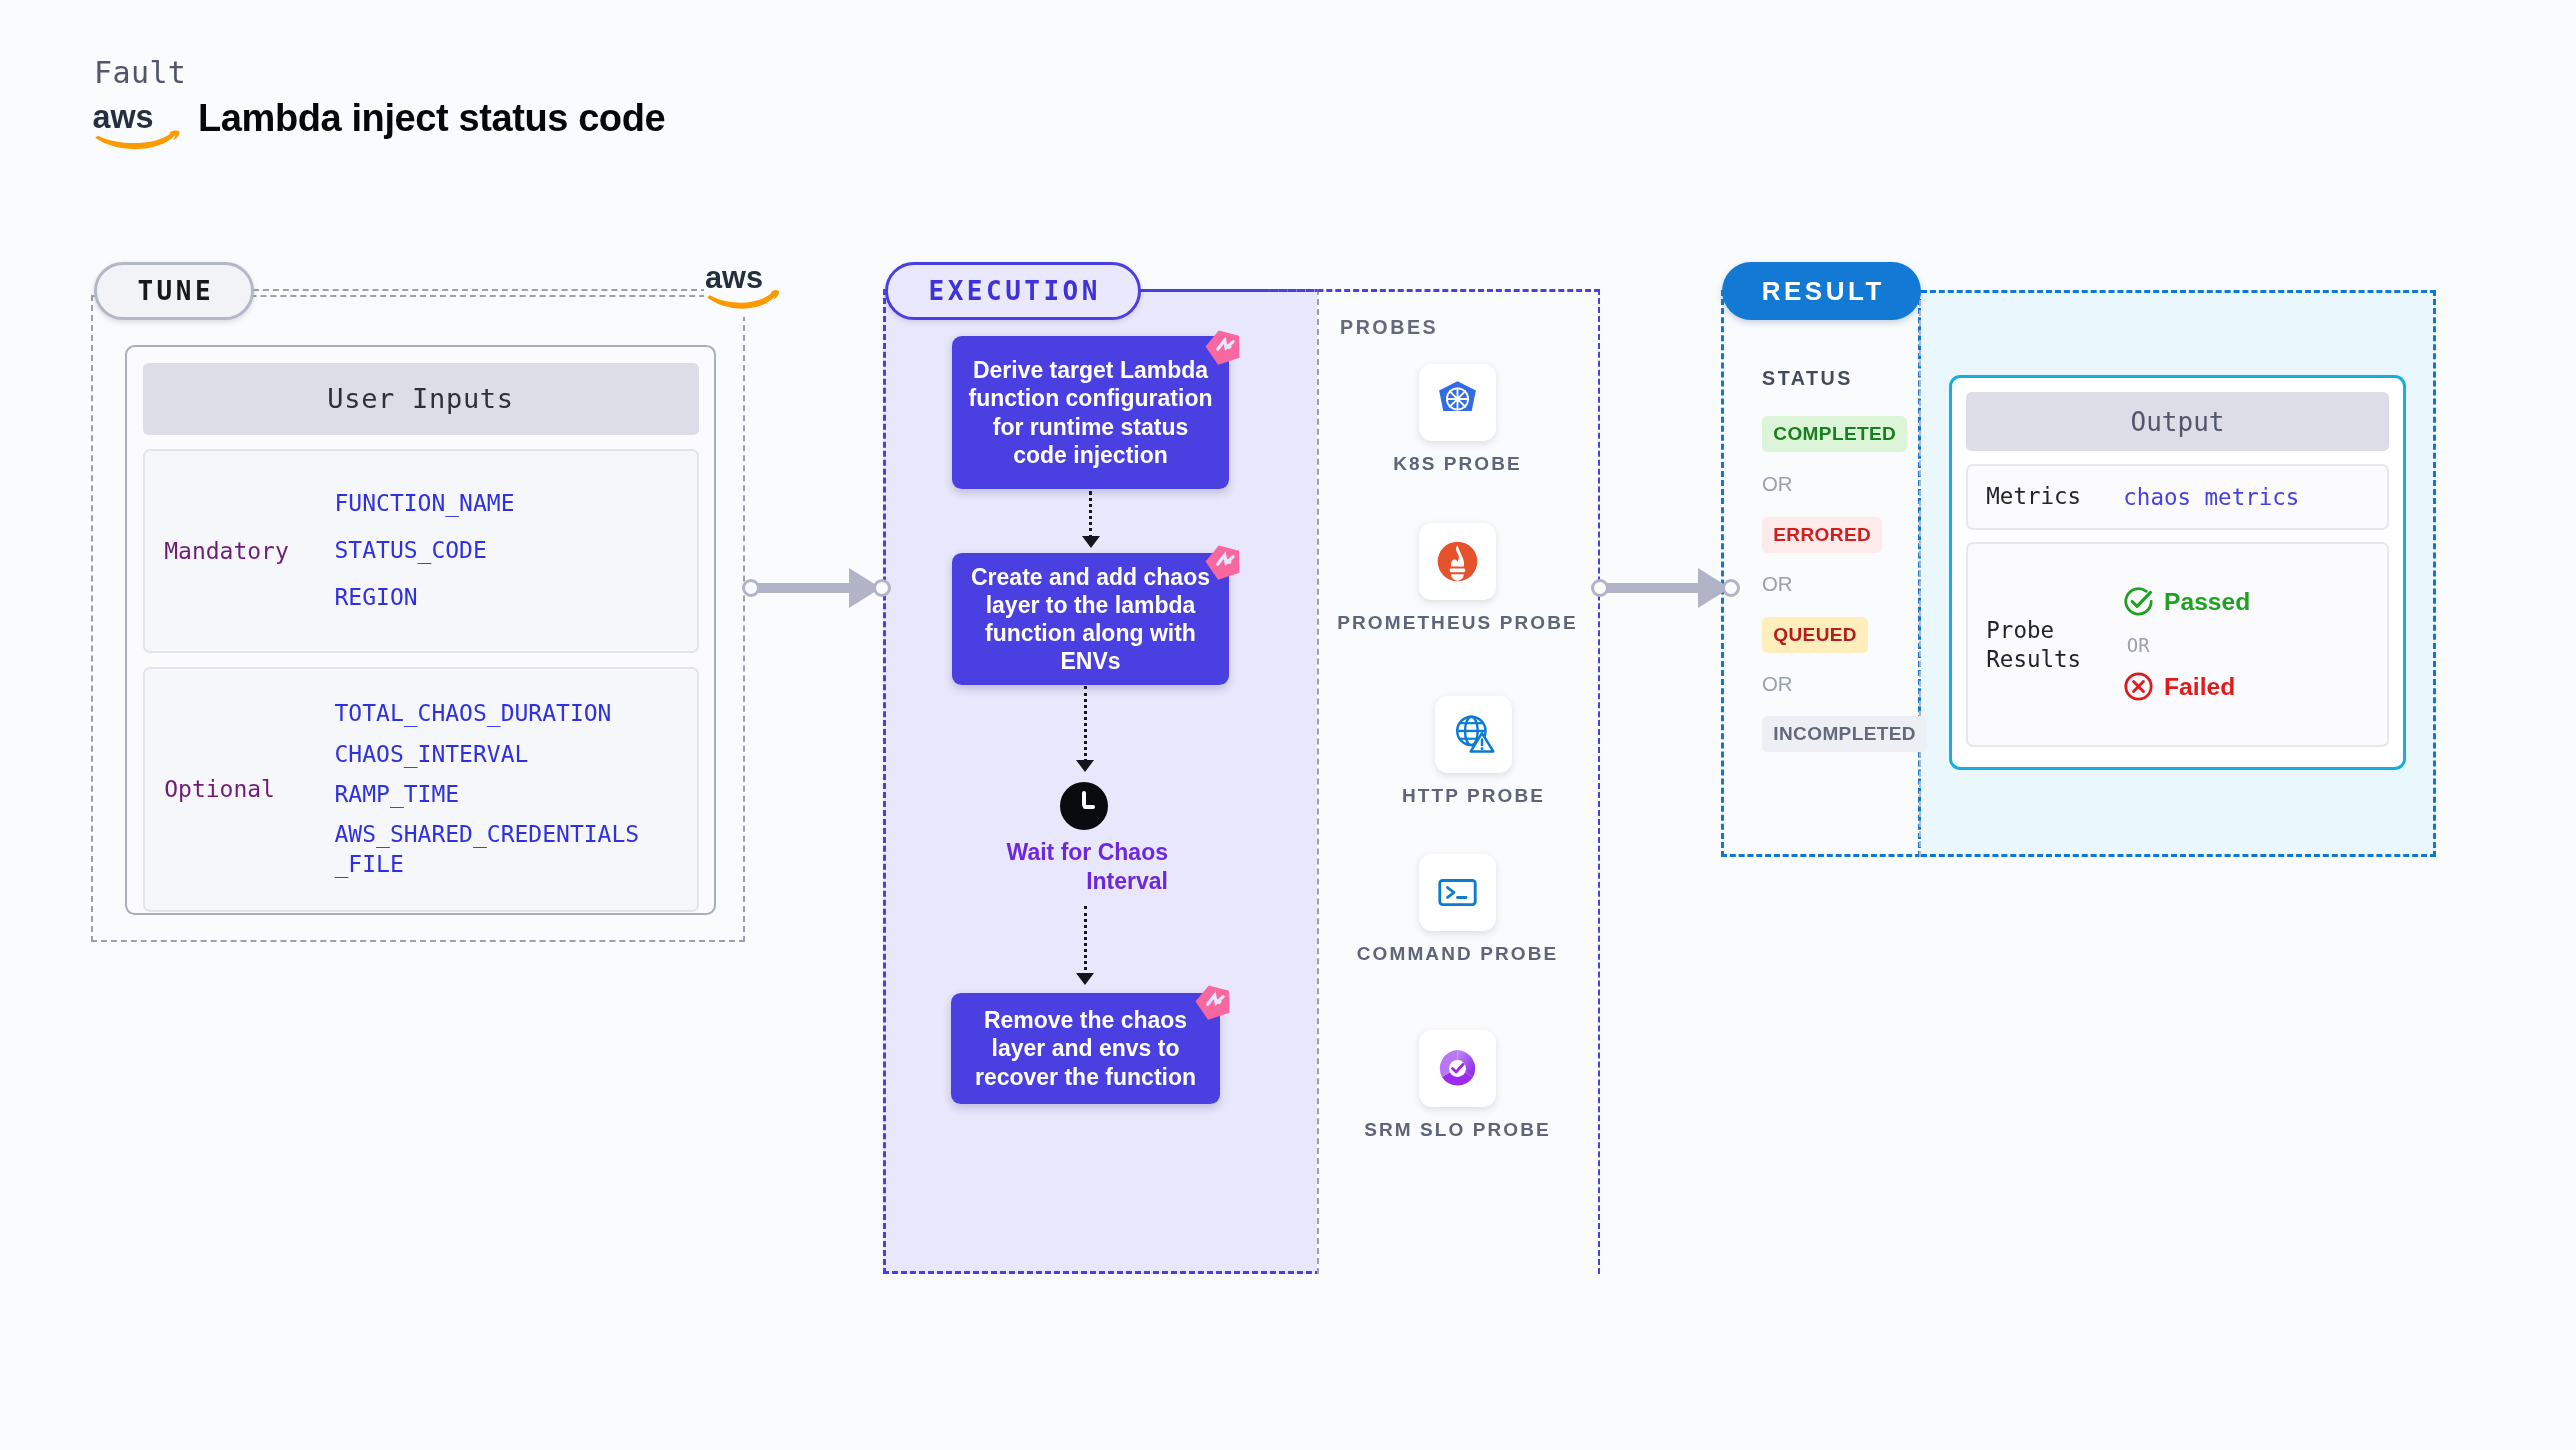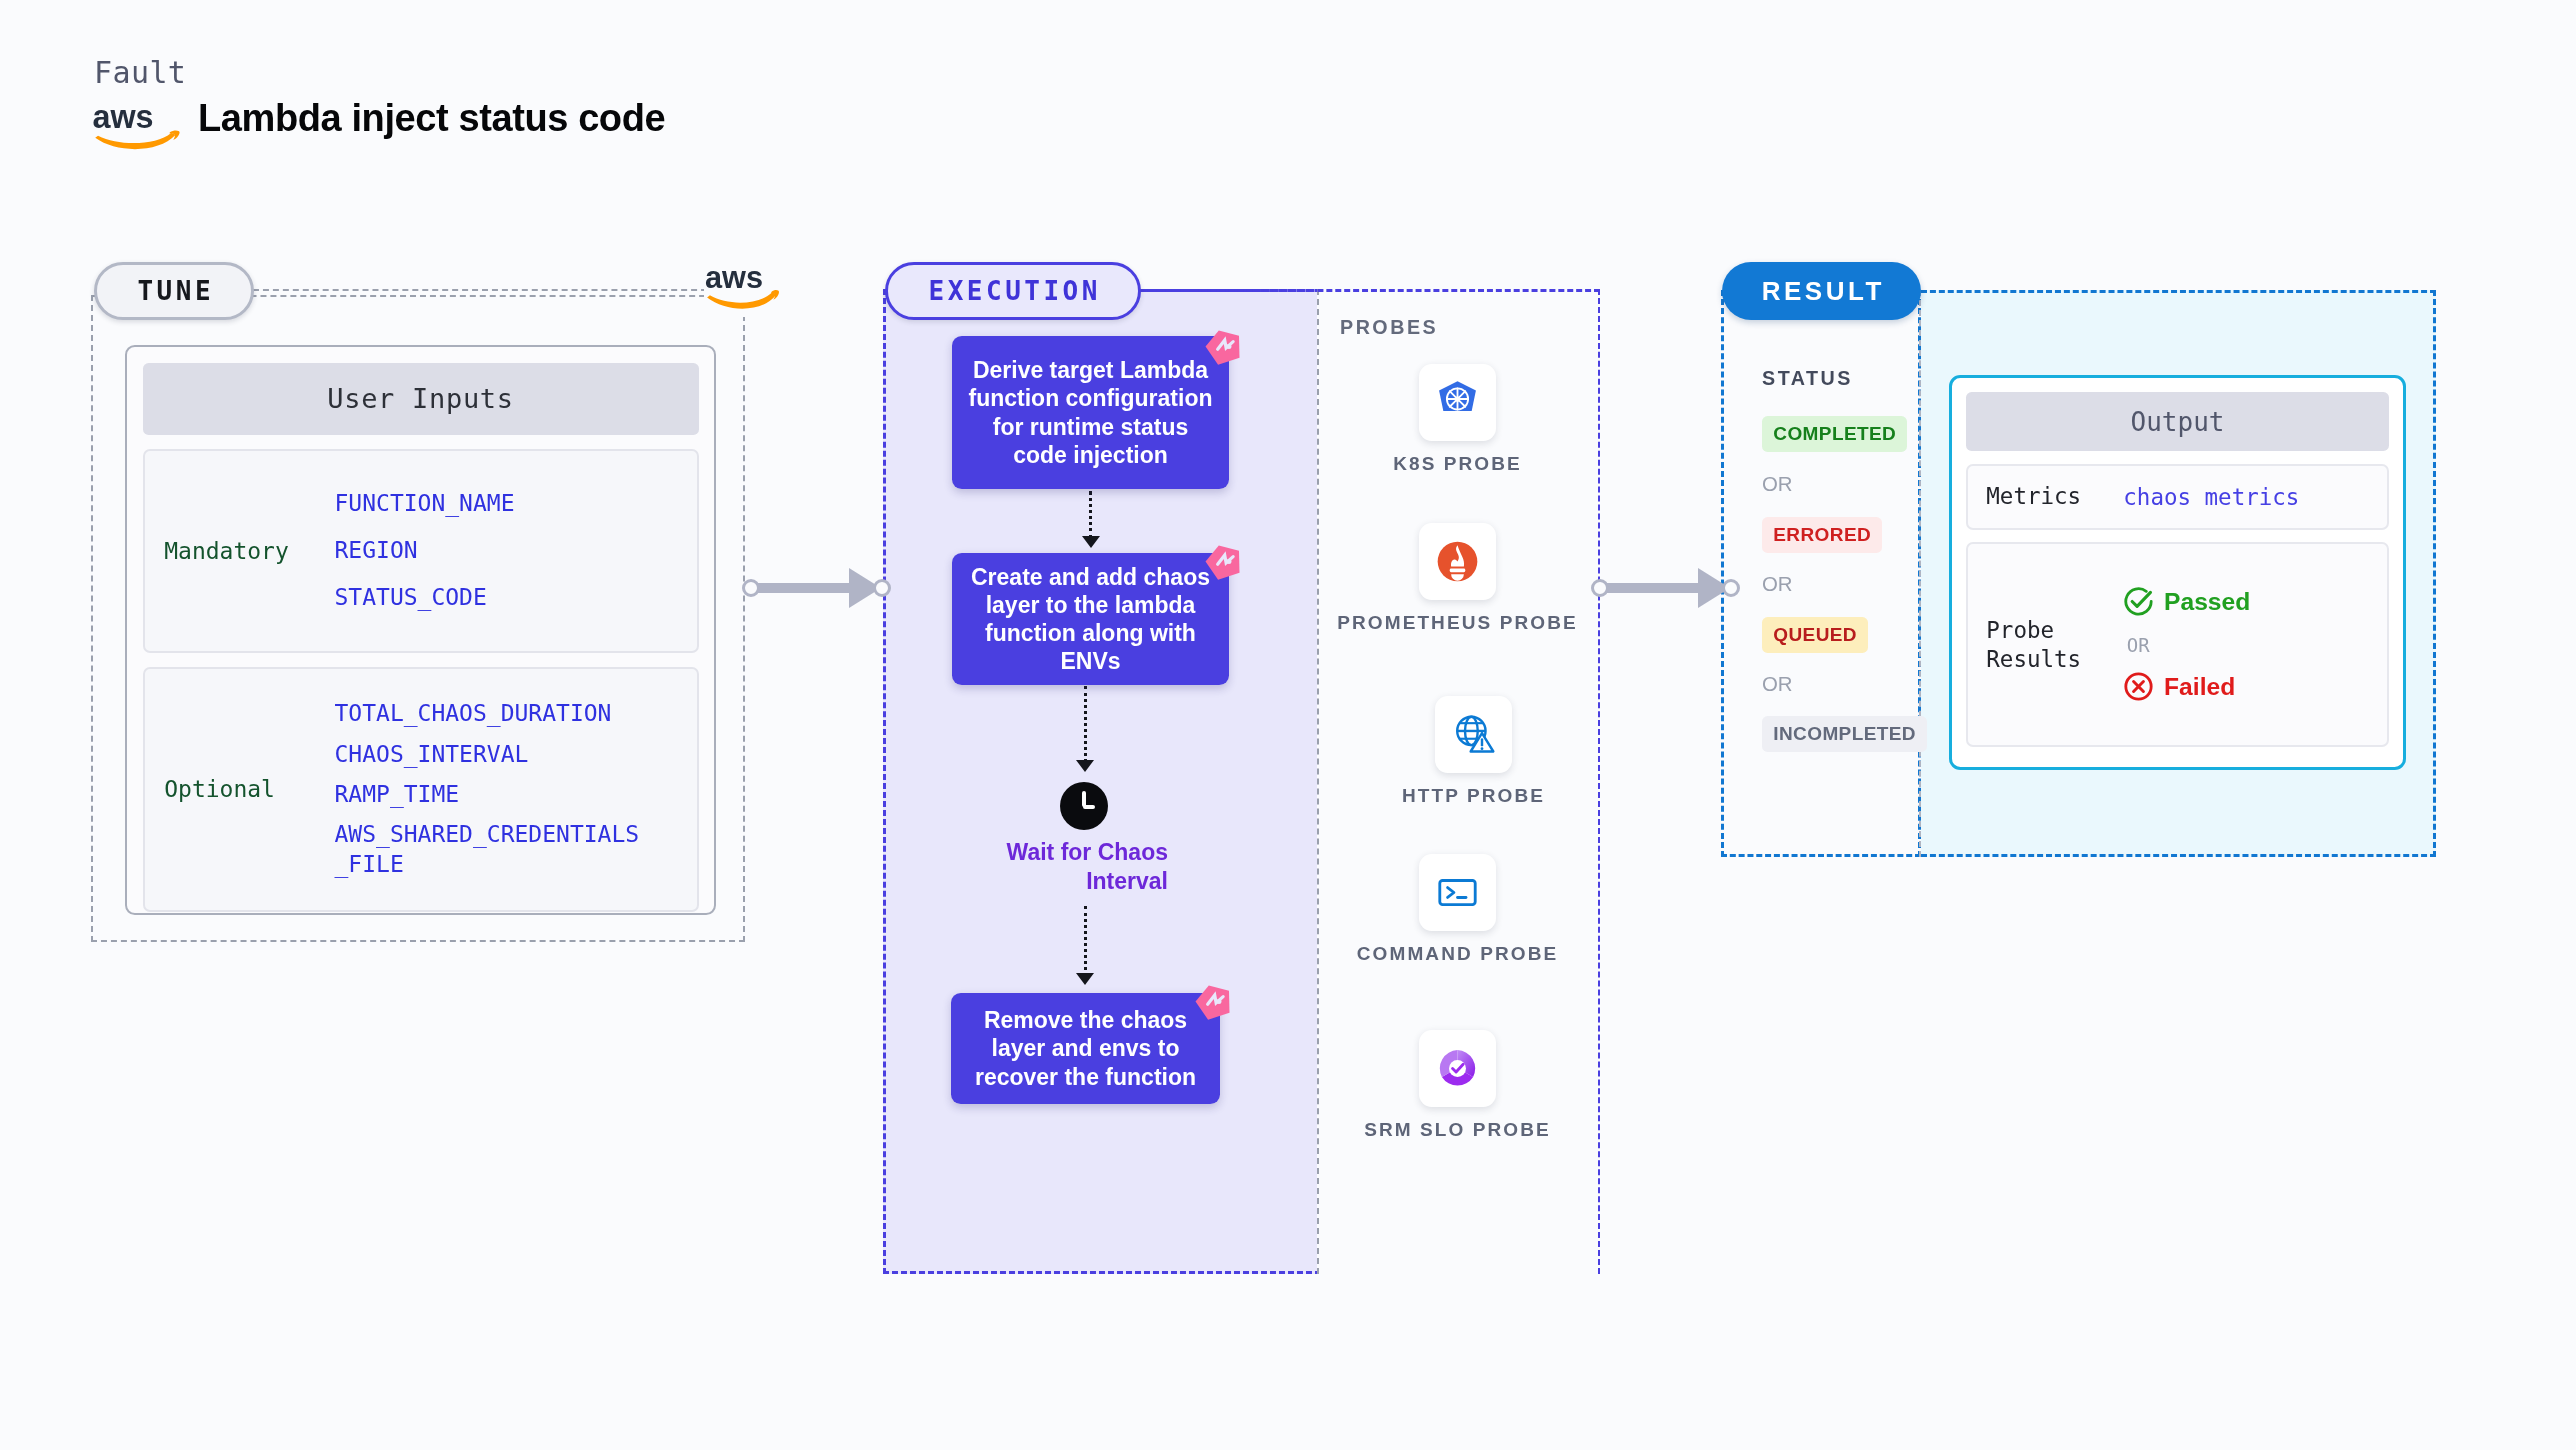--- a/index.html
+++ b/index.html
@@ -76,21 +76,21 @@
     border: 2.1px solid #e3e4eb; border-radius: 7px;
     background: #f6f7fa;
     display: flex; align-items: center;
     padding: 12.7px 0;
   }
   .pg-mand { height: 204px; }
   .pg-opt  { height: 245px; }
   .pg-label {
     width: 190px; flex: 0 0 190px; padding-left: 19.7px;
     font-family: "DejaVu Sans Mono", monospace;
-    font-size: 23px; color: #14532d;
+    font-size: 23px; color: #701a75;
   }
   .pg-list { flex: 1; display: flex; flex-direction: column; justify-content: center; }
   .pg-item {
     font-family: "DejaVu Sans Mono", monospace;
     font-size: 23px; color: #2f31e0; line-height: 1.32;
     padding: 8.4px 0;
   }
   .pg-opt .pg-item { padding: 4.9px 0; }
 
   
@@ -308,22 +308,22 @@
     </svg>
   </div>
 
   <div class="inputs-card">
     <div class="inputs-title">User Inputs</div>
 
     <div class="param-group pg-mand">
       <div class="pg-label">Mandatory</div>
       <div class="pg-list">
         <div class="pg-item">FUNCTION_NAME</div>
+        <div class="pg-item">STATUS_CODE</div>
         <div class="pg-item">REGION</div>
-        <div class="pg-item">STATUS_CODE</div>
       </div>
     </div>
 
     <div class="param-group pg-opt">
       <div class="pg-label">Optional</div>
       <div class="pg-list">
         <div class="pg-item">TOTAL_CHAOS_DURATION</div>
         <div class="pg-item">CHAOS_INTERVAL</div>
         <div class="pg-item">RAMP_TIME</div>
         <div class="pg-item" style="max-width:309px;word-break:break-all;">AWS_SHARED_CREDENTIALS_FILE</div>

